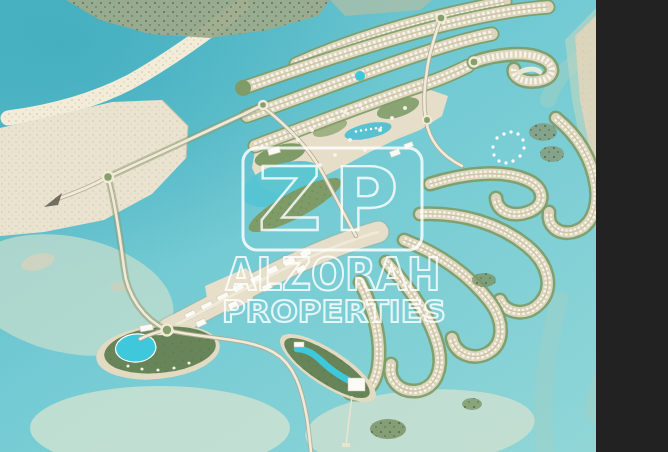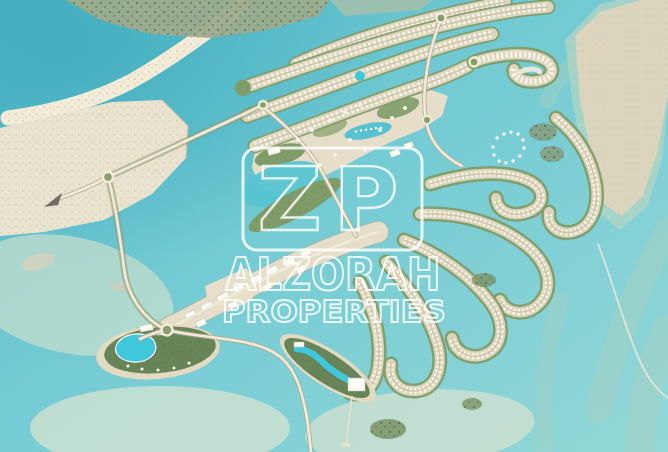--- a/index.html
+++ b/index.html
@@ -1,16 +1,16 @@
 <!DOCTYPE html>
 <html style="--water: #74cbd4; --water_deep: #4fb5c4; --water_light: #93d7d7; --lagoon: #55c4d2; --pool: #3fc8db; --shallow: #c2dccd; --shoal: #a6d0c2; --sand: #eae3d0; --sand_strip: #ddd5bb; --sandbar: #ded5bc; --beach: #f2ecd9; --green: #7f9c68; --green_dark: #4e6b46; --green_resort: #68855a; --mangrove: #9cab8e; --road: #f0ead9; --road_edge: #b3a98f; --villa: #f6f3ea; --building: #fbfaf5; --watermark: #ffffff;"><head>
 <meta charset="utf-8">
 <style>
   html,body{margin:0;padding:0;background:#222;}
-  .stage{position:relative;width:668px;height:452px;overflow:hidden;font-family:"DejaVu Sans","Liberation Sans",sans-serif;}
+  .stage{position:relative;width:596px;height:452px;overflow:hidden;font-family:"DejaVu Sans","Liberation Sans",sans-serif;}
   svg{display:block}
   
   .st-a{stop-color:var(--water_deep)} .st-b{stop-color:var(--water)} .st-c{stop-color:var(--water_light)}
   .veg{fill:none;stroke:var(--green);stroke-width:15;stroke-linecap:round;opacity:.92}
   .lnd{fill:none;stroke:var(--sand_strip);stroke-width:11.5;stroke-linecap:round}
   .vil{fill:none;stroke:var(--villa);stroke-width:7.5;stroke-dasharray:2.8 2.3}
   .vil2{fill:none;stroke:var(--villa);stroke-width:6.2;stroke-dasharray:2.5 2.1}
   .lnd2{fill:none;stroke:var(--sand_strip);stroke-width:10;stroke-linecap:round}
   .ctr{fill:none;stroke:#cfc6aa;stroke-width:1.6}
   .rdc{fill:none;stroke:var(--road_edge);stroke-width:4.4;stroke-linecap:round;opacity:.85}

